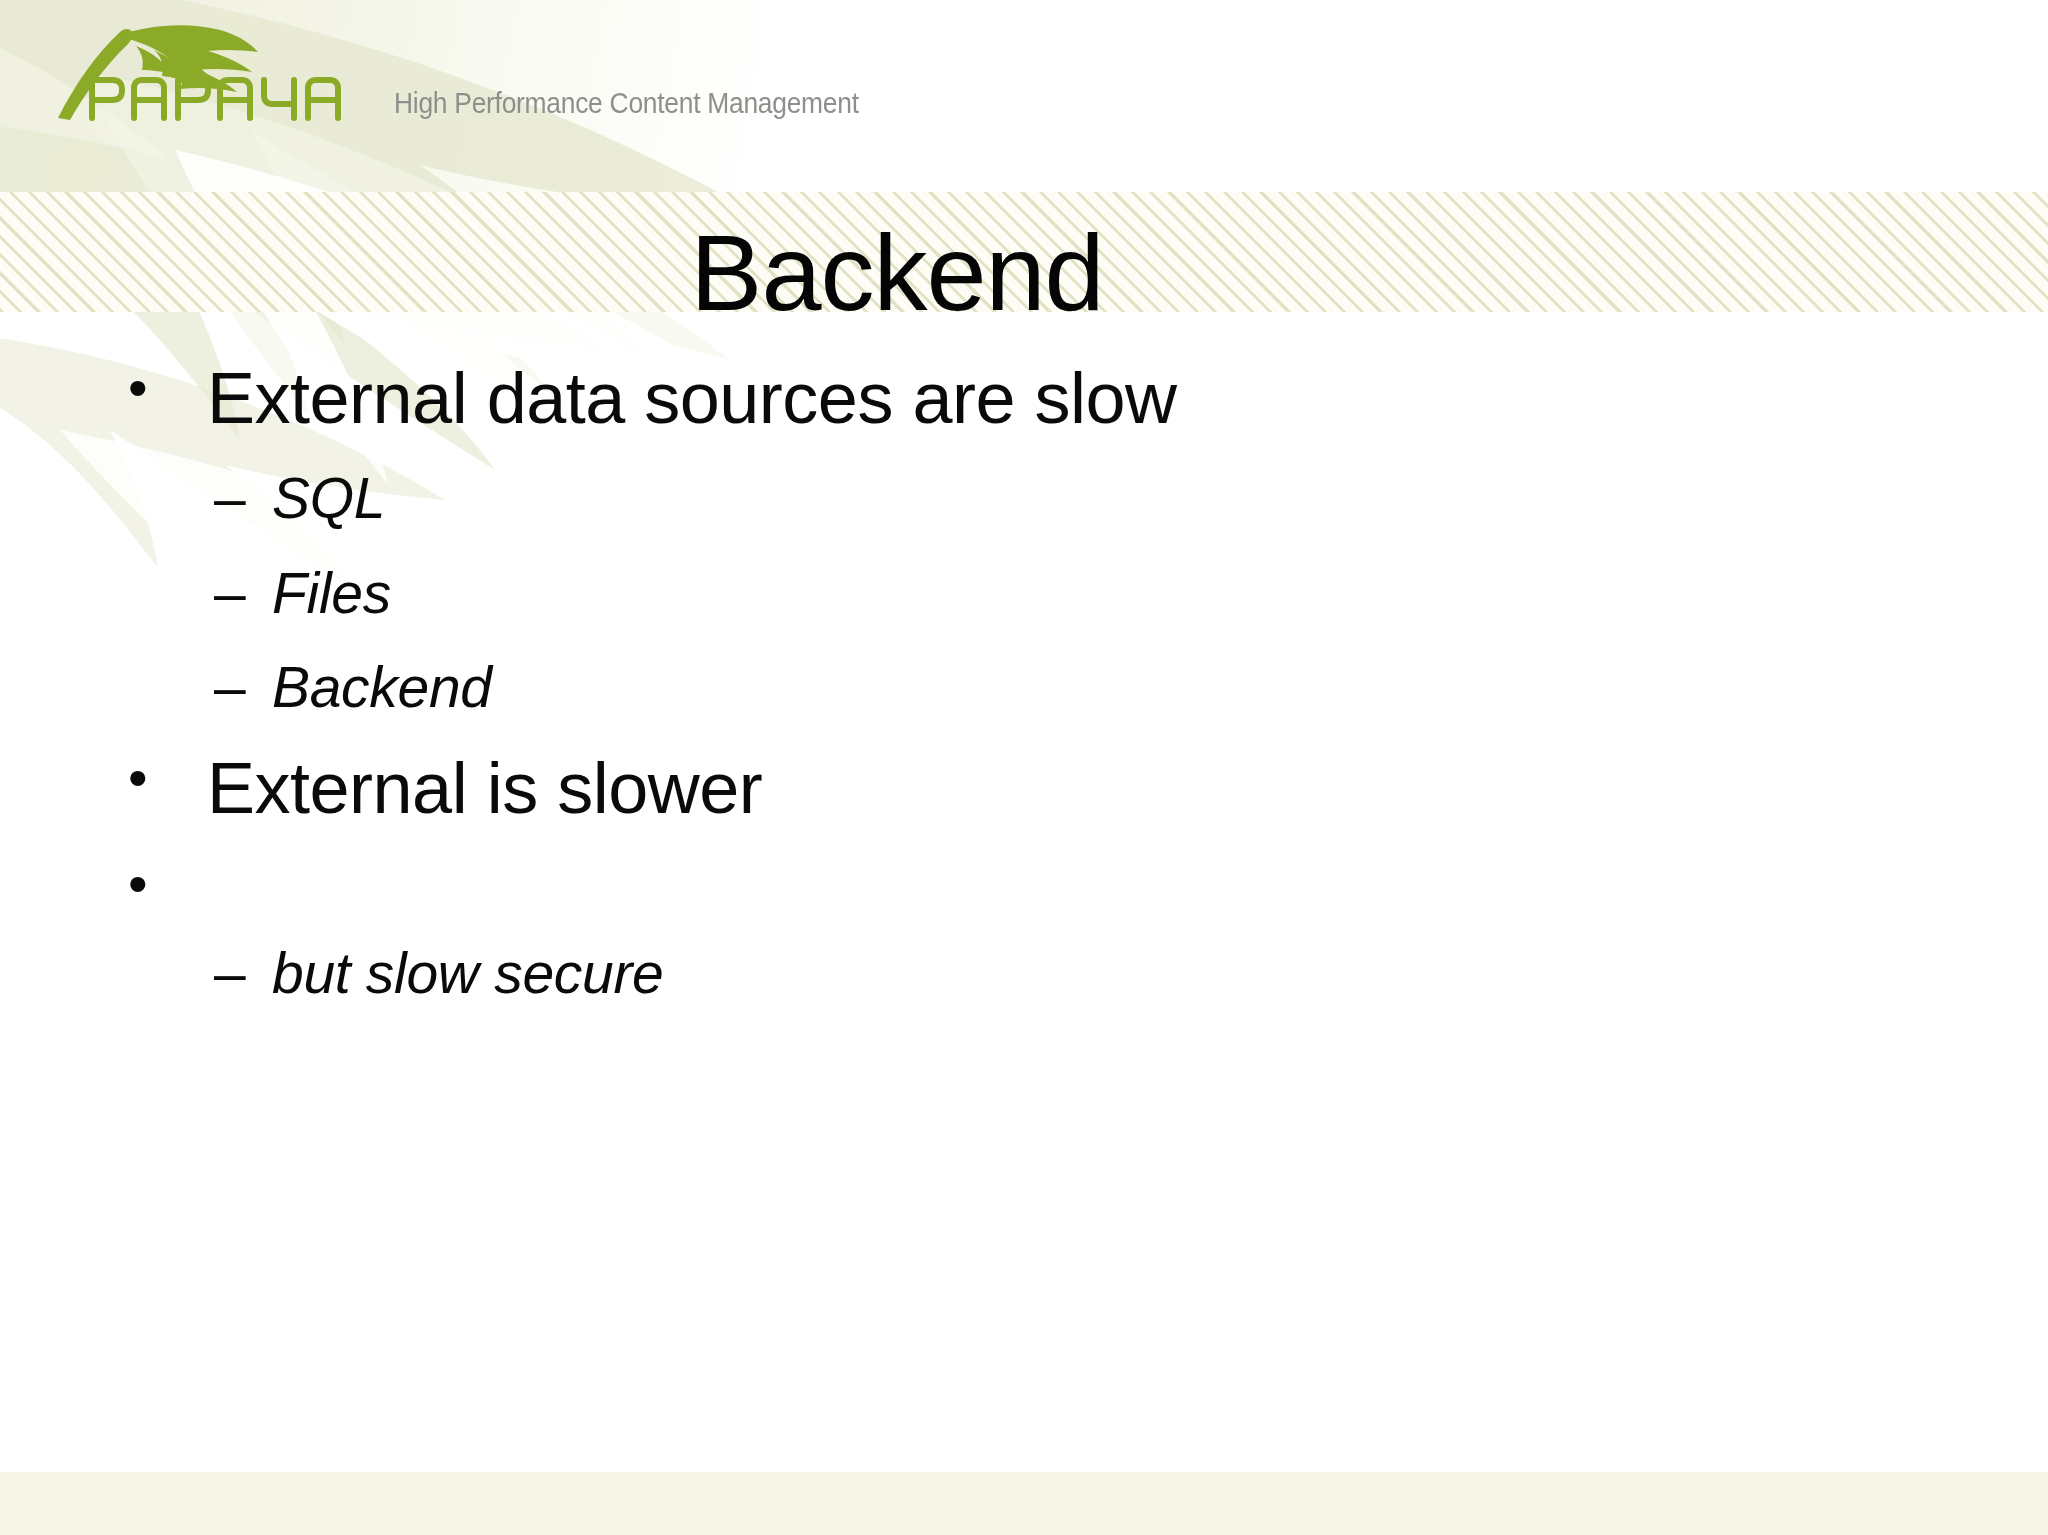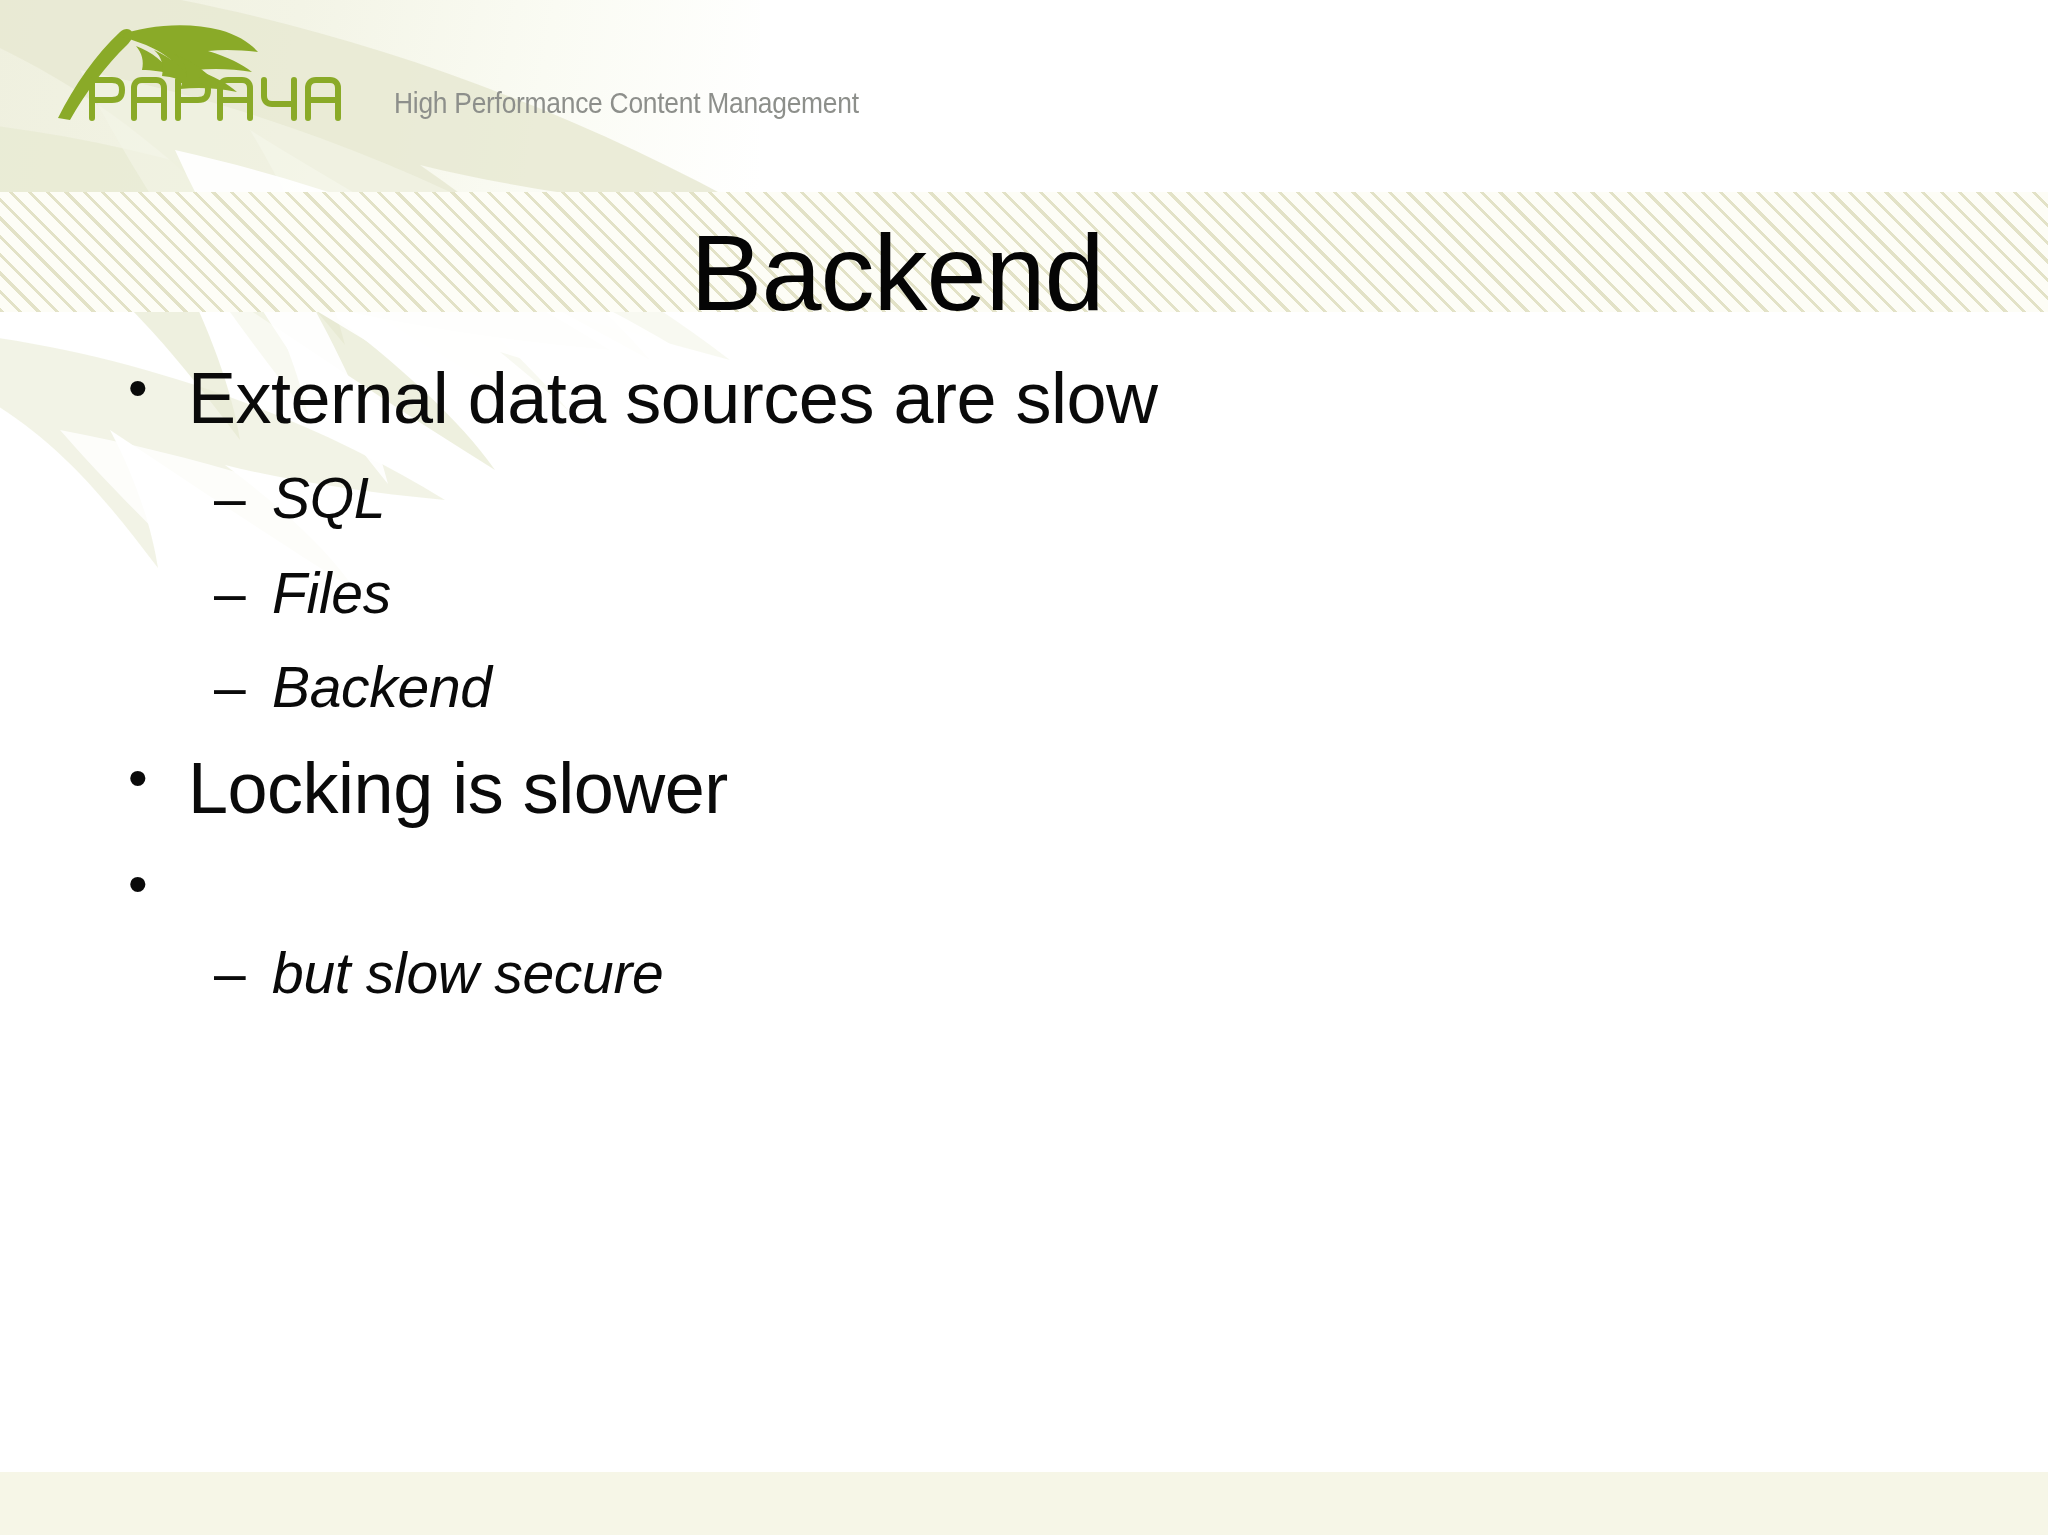--- a/index.html
+++ b/index.html
@@ -129,21 +129,21 @@
     letter-spacing: -0.5px;
   }
   .bullet-l1 .marker {
     flex: 0 0 auto;
     width: 60px;
     font-size: 56px;
     line-height: 1.30;
     text-align: left;
     color: #0a0a0a;
   }
-  .bullet-l1 .text { flex: 0 1 auto; }
+  .bullet-l1 .text { flex: 0 1 auto; margin-left: 19px; }
 
   .bullet-l2 {
     position: relative;
     display: flex;
     align-items: flex-start;
     margin: 0 0 14px 0;
     padding-left: 214px;
     font-size: 57px;
     line-height: 1.42;
     color: #0a0a0a;
@@ -251,21 +251,21 @@
       </div>
       <div class="bullet-l2">
         <span class="marker">–</span>
         <span class="text">Backend</span>
       </div>
     </div>
 
     <div class="group">
       <div class="bullet-l1">
         <span class="marker">•</span>
-        <span class="text">Locking is slower</span>
+        <span class="text">External is slower</span>
       </div>
     </div>
 
     <div class="group">
       <div class="bullet-l1">
         <span class="marker">•</span>
       </div>
       <div class="bullet-l2">
         <span class="marker">–</span>
         <span class="text">but slow secure</span>

